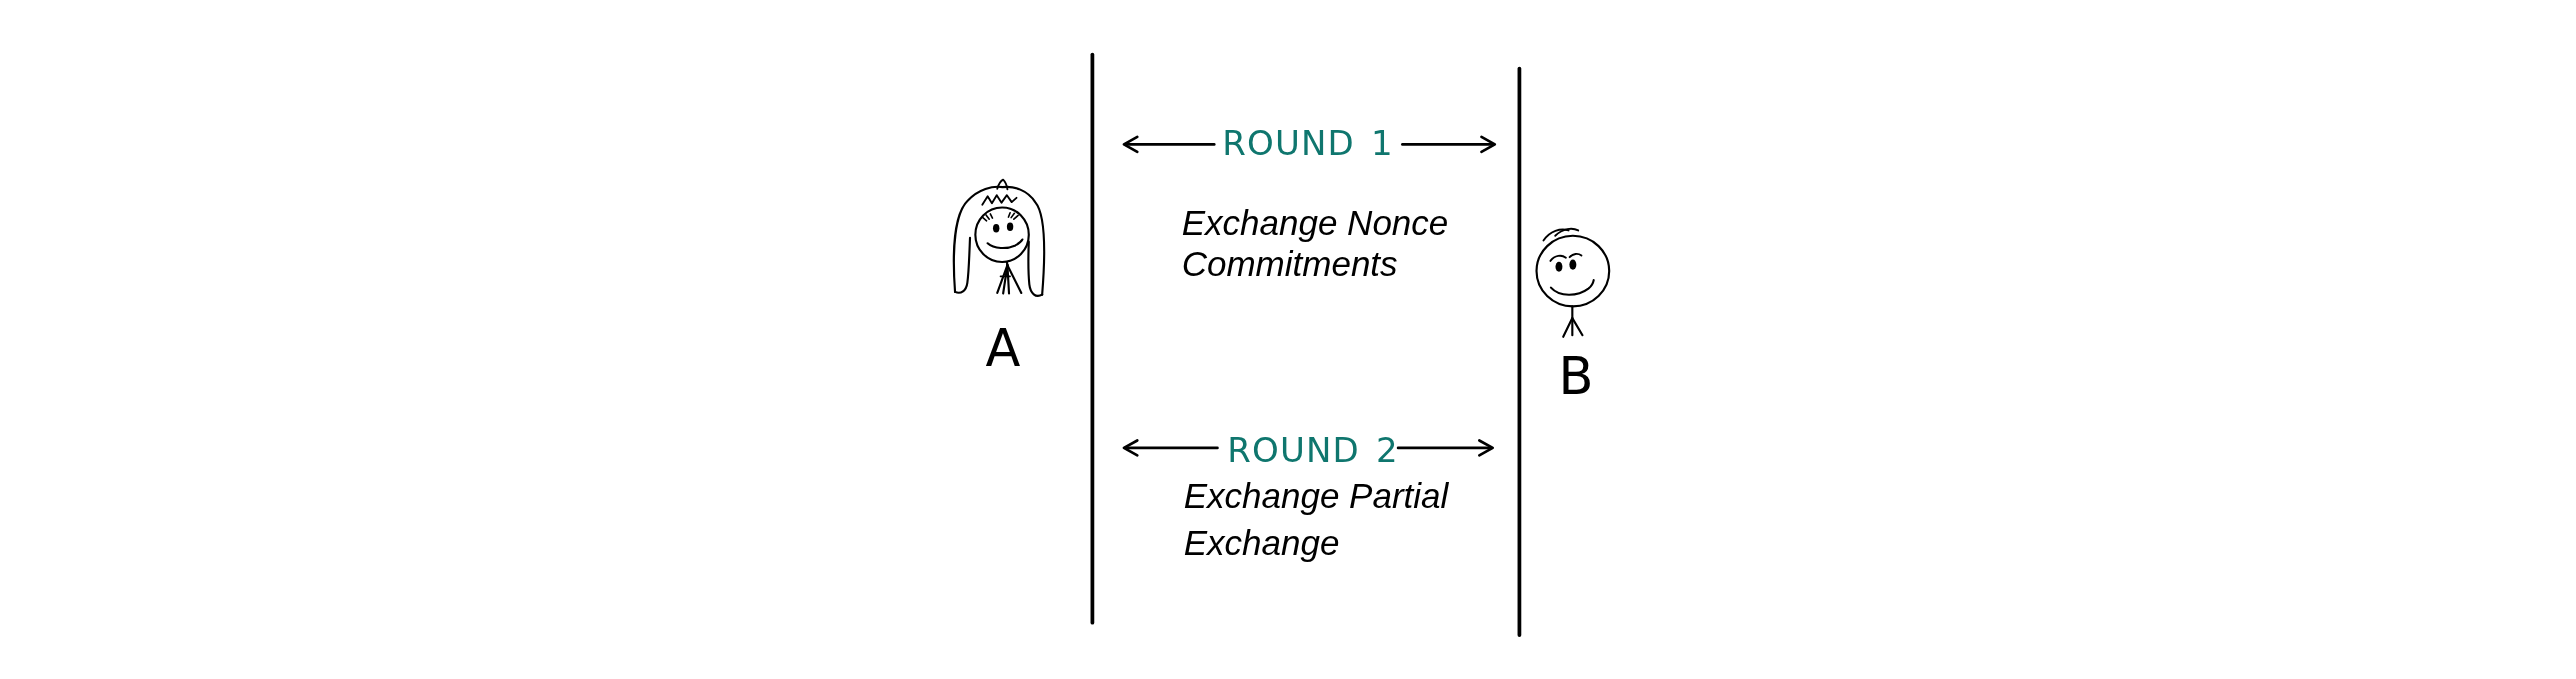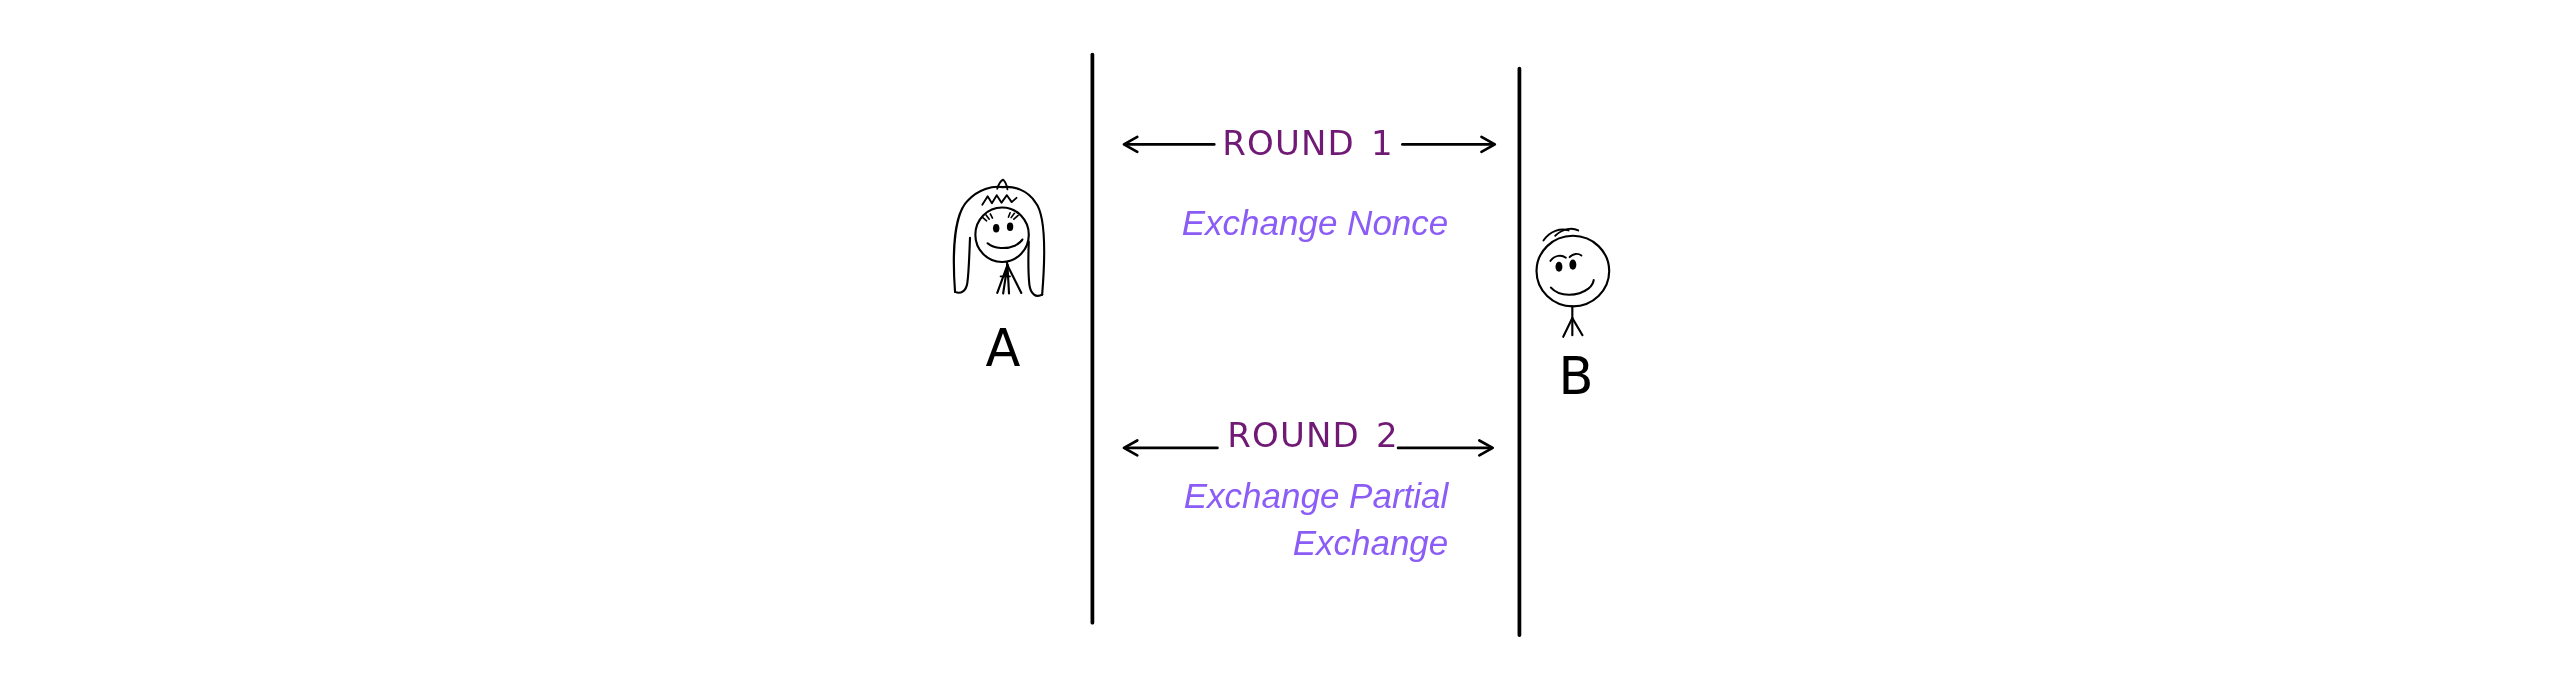--- a/index.html
+++ b/index.html
@@ -25,33 +25,33 @@
   }
   .round-title {
     position: absolute;
     transform: translateX(-50%);
     font-family: "DejaVu Sans", sans-serif;
     font-size: 34px;
     line-height: 34px;
     letter-spacing: 1.1px;
     word-spacing: 4.3px;
     white-space: nowrap;
-    color: #701a75;
+    color: #0f766e;
   }
   .round-title.r1 { left: 1308px; top: 126px; }
-  .round-title.r2 { left: 1313px; top: 418px; }
+  .round-title.r2 { left: 1313px; top: 433px; }
   .round-desc {
     position: absolute;
     transform: translateX(-50%);
     font-family: "Liberation Sans", sans-serif;
     font-style: italic;
     font-size: 35px;
-    text-align: right;
+    text-align: left;
     white-space: nowrap;
-    color: #8b5cf6;
+    color: #000000;
   }
   .round-desc span { display: block; }
   .round-desc.r1 { left: 1315px; top: 202px; line-height: 41px; }
   .round-desc.r2 { left: 1316px; top: 472px; line-height: 47px; }
   .actor-label {
     position: absolute;
     transform: translateX(-50%);
     font-family: "DejaVu Sans", sans-serif;
     font-size: 51px;
     line-height: 51px;
@@ -139,20 +139,21 @@
       <path d="M 2942,595 L 2961,627"></path>
     </g>
   </svg>
 
   <div class="actor-label a">A</div>
   <div class="actor-label b">B</div>
 
   <div class="round-title r1">ROUND 1</div>
   <div class="round-desc r1">
     <span>Exchange Nonce</span>
+    <span>Commitments</span>
   </div>
 
   <div class="round-title r2">ROUND 2</div>
   <div class="round-desc r2">
     <span>Exchange Partial</span>
     <span>Exchange</span>
   </div>
 
 </div>
 

